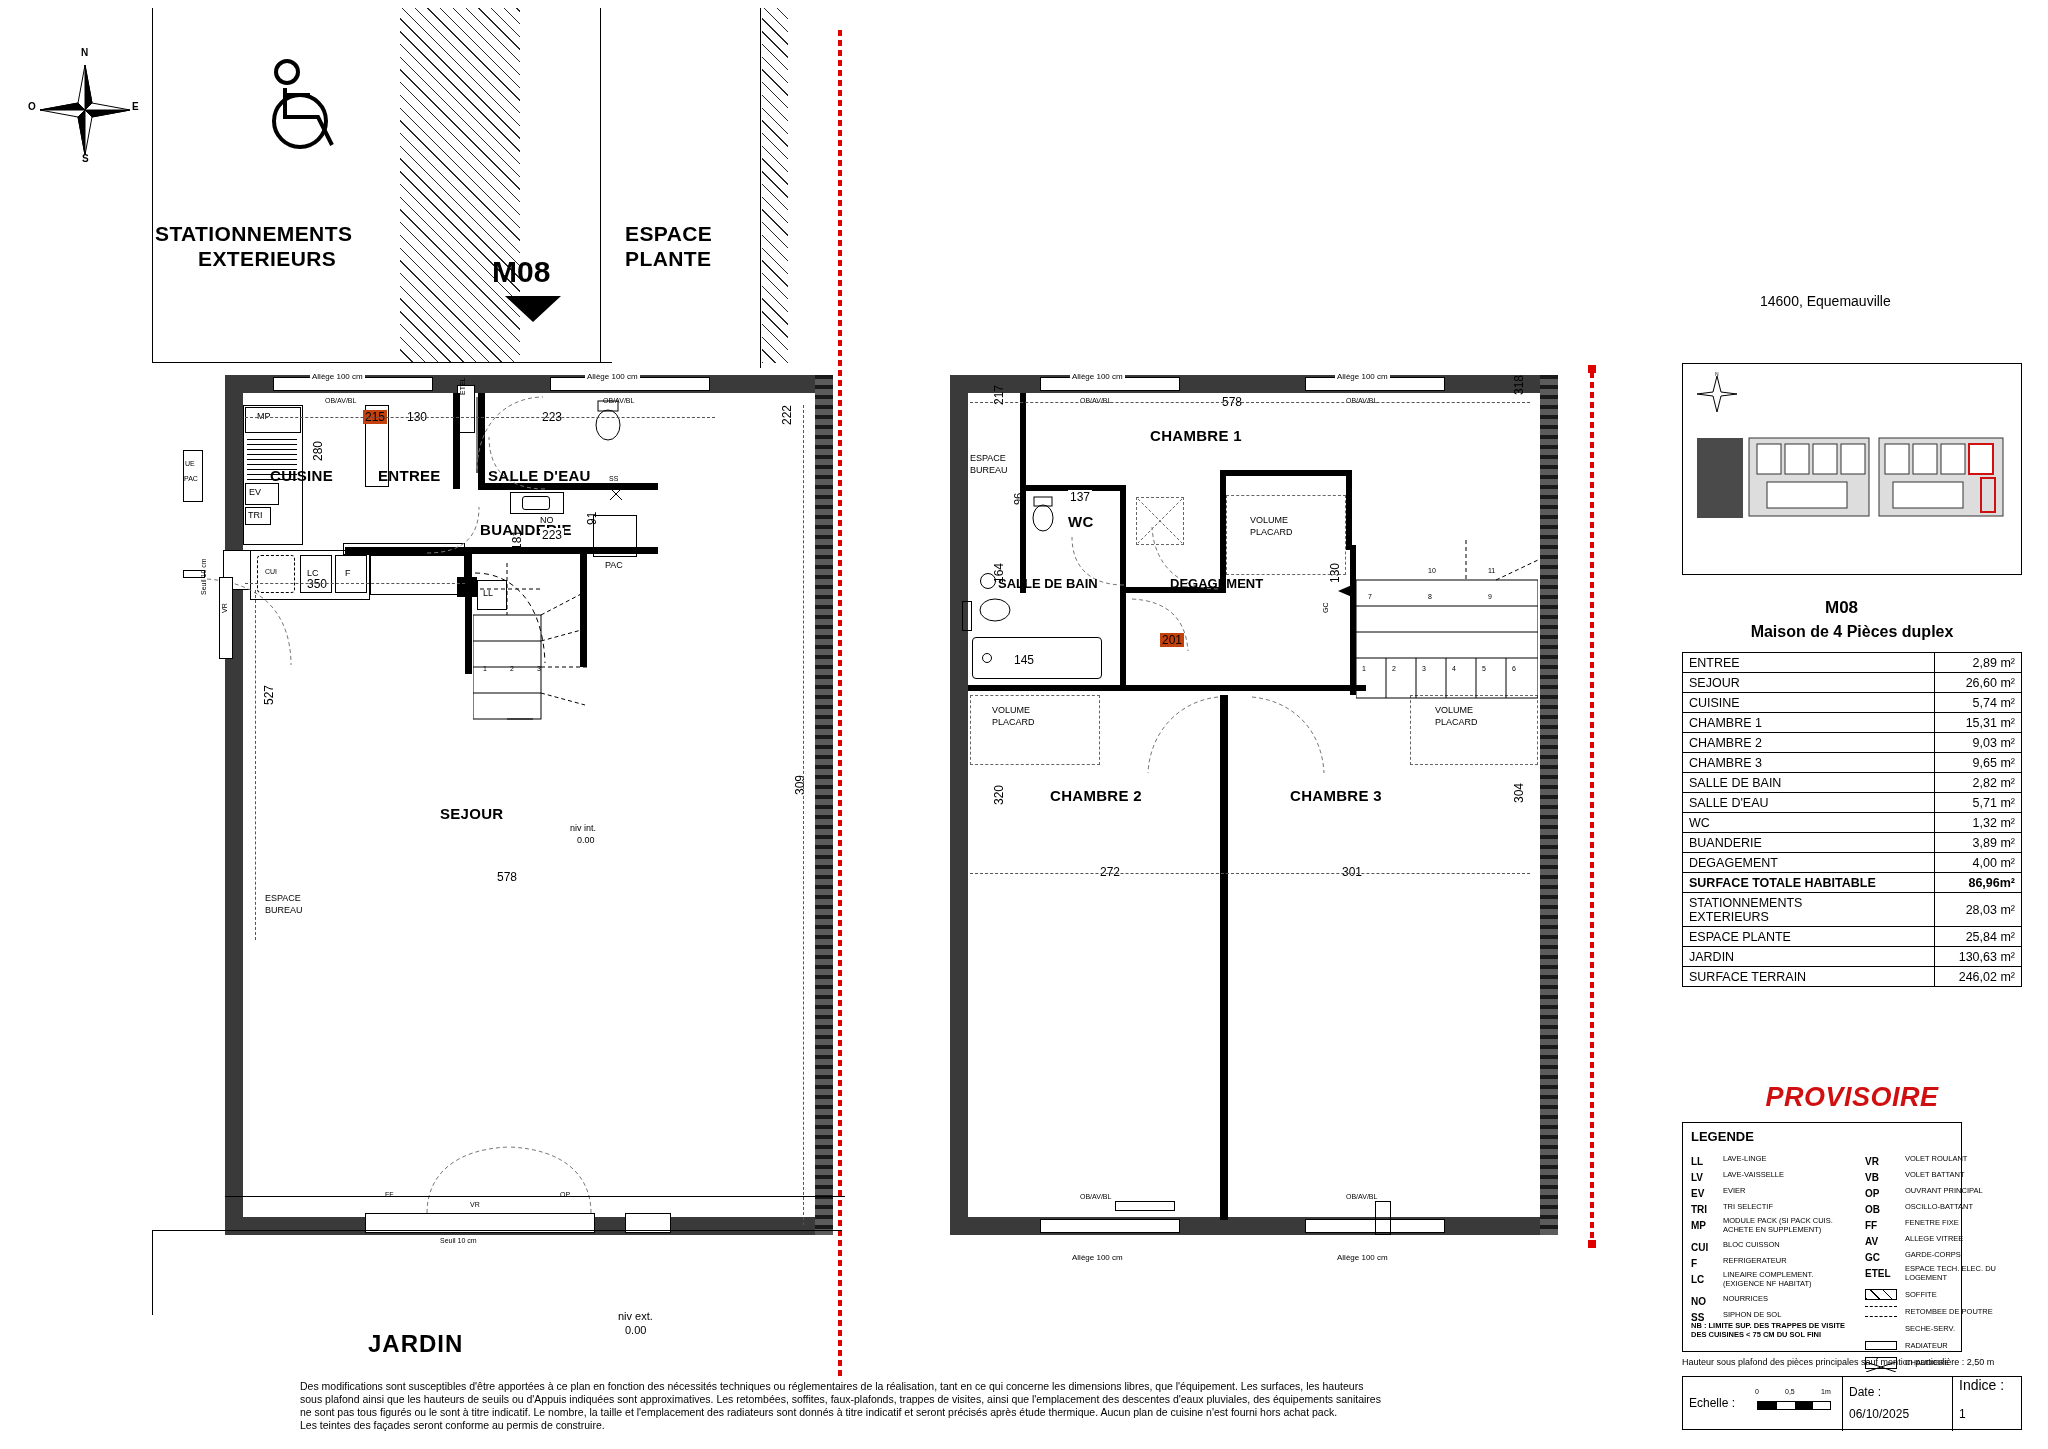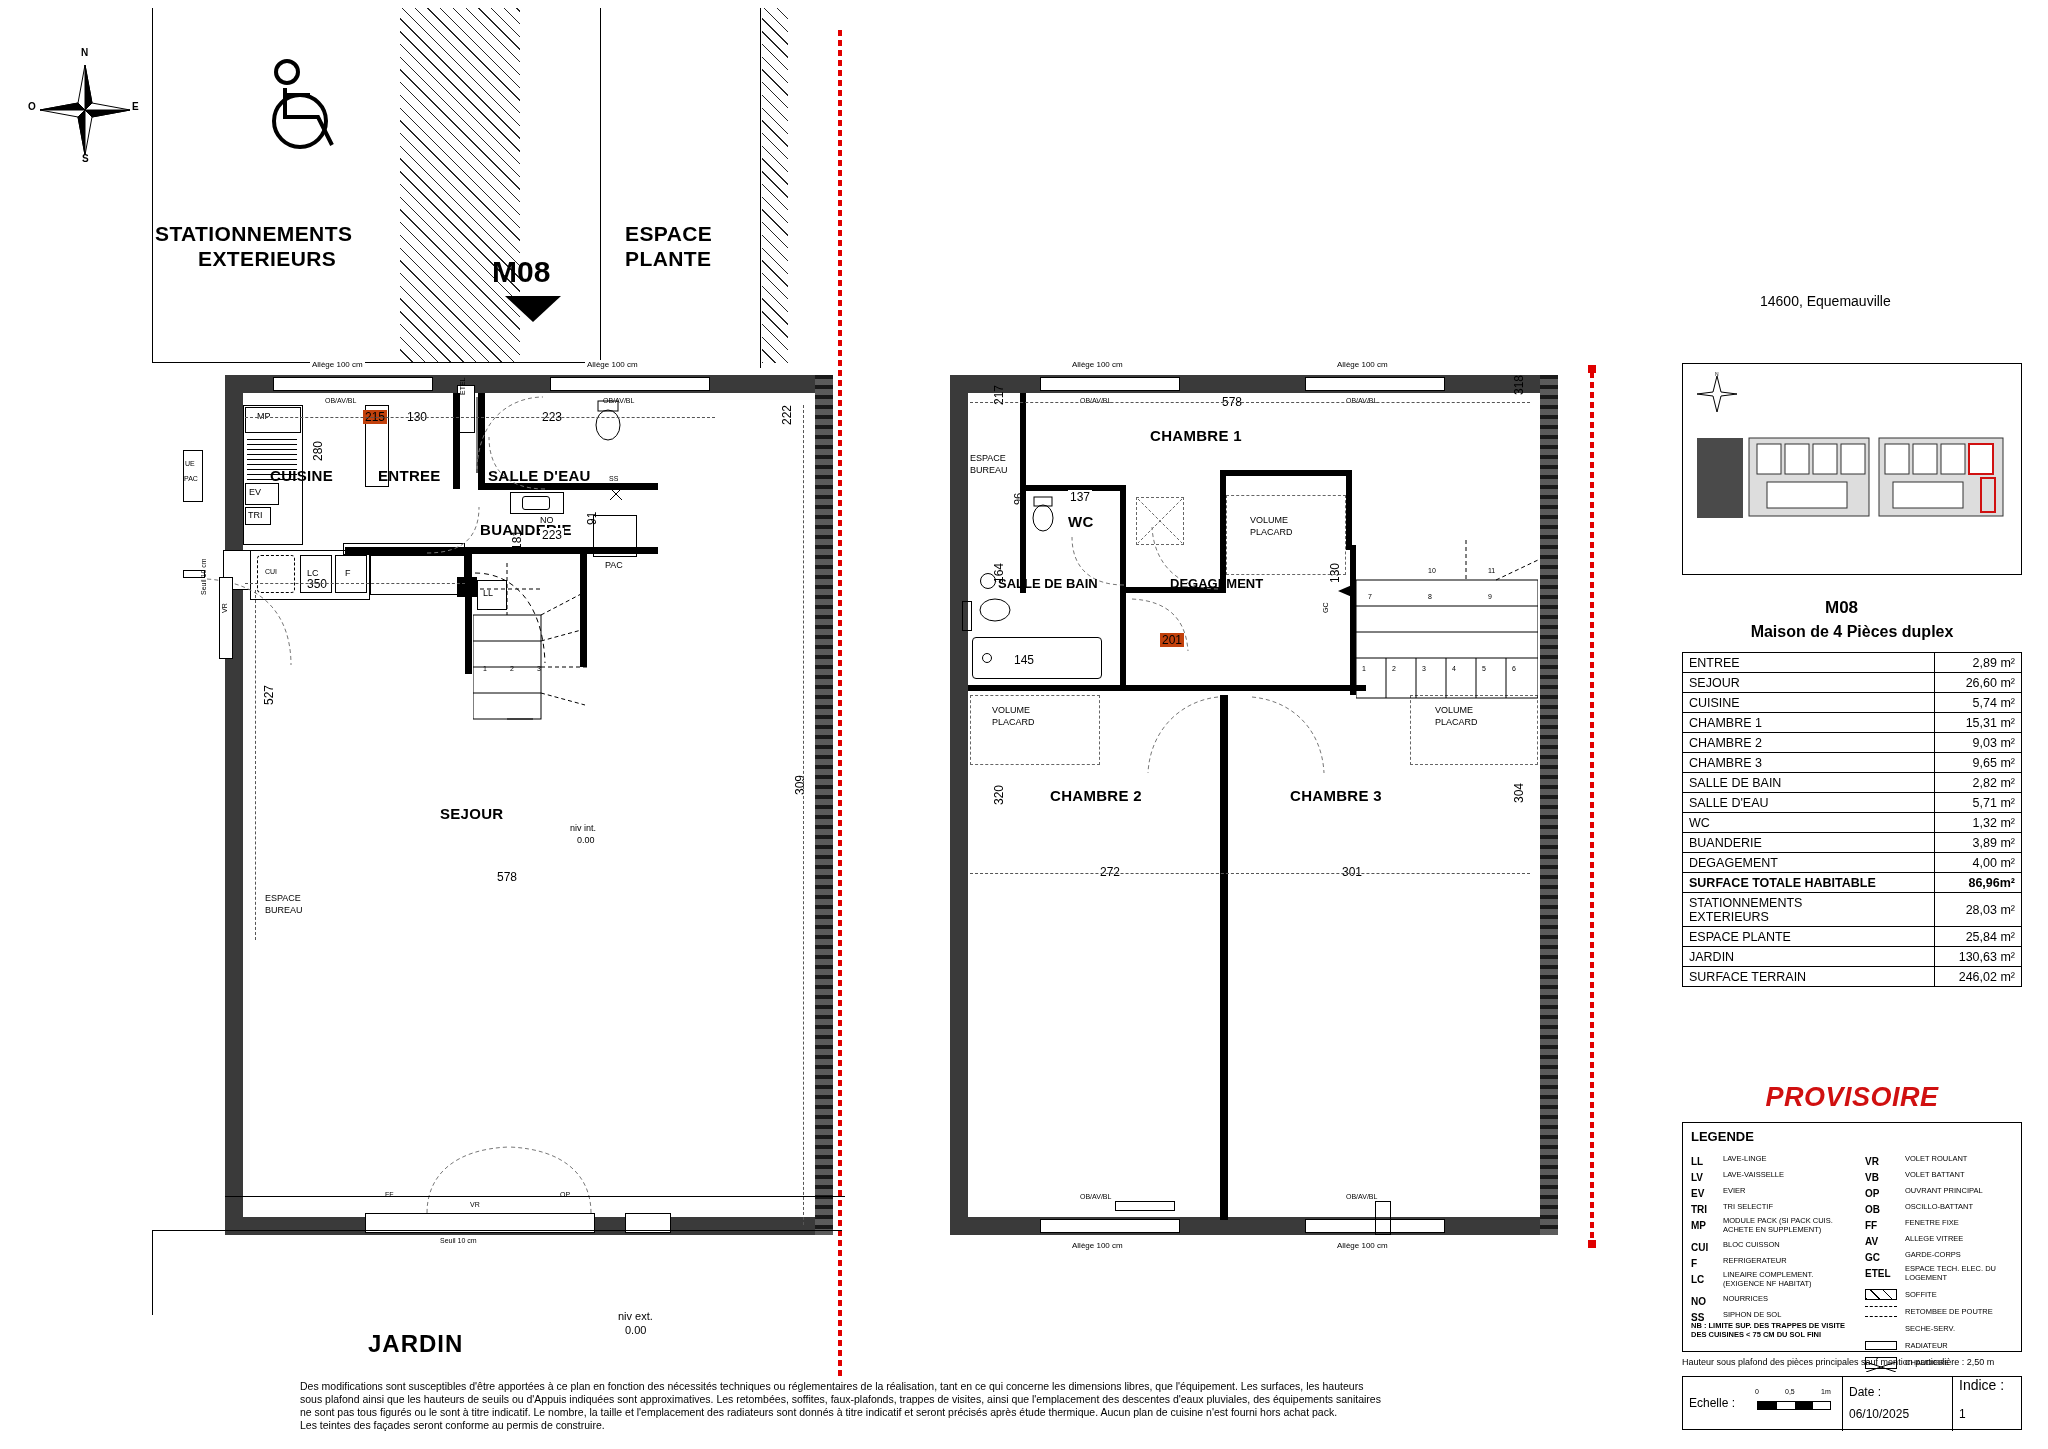--- a/index.html
+++ b/index.html
@@ -25,21 +25,21 @@
   }
   .dash { position:absolute; border-top:1px dashed #555; }
   .vdash { position:absolute; border-left:1px dashed #555; }
   .redline { position:absolute; background:repeating-linear-gradient(to bottom,#e00000 0 6px,transparent 6px 10px); width:4px; }
   .redsq { position:absolute; background:#e00000; width:8px; height:8px; }
 
   .lbl { position:absolute; white-space:nowrap; }
   .room-name { font-weight:bold; font-size:15px; letter-spacing:.3px; }
   .room-name-sm { font-weight:bold; font-size:13px; }
   .dim { font-size:12px; }
-  .tiny { font-size:8px; }
+  .tiny { font-size:8px;margin-top:12px; }
   .tiny2 { font-size:9px; }
   .micro { font-size:7px; }
 
   
   .bigtitle { font-weight:bold; font-size:21px; line-height:24px; letter-spacing:.4px; }
   .m08 { font-weight:bold; font-size:30px; }
   .box { border:1px solid #000; }
   .addr { font-size:14px; }
   .ttl-main { font-weight:bold; font-size:17px; text-align:center; }
   .ttl-sub { font-weight:bold; font-size:16px; text-align:center; }
@@ -565,21 +565,21 @@
       <tr>
             <td>SURFACE TERRAIN</td>
             <td class="v">246,02 m²</td>
           </tr>
     </tbody>
       </table>
   </div>
 
   <div class="abs provisoire" style="left:1682px; top:1082px; width:340px;">PROVISOIRE</div>
 
-  <div class="box abs" style="left:1682px; top:1122px; width:340px; height:230px; background:#fff;padding-left:47px;">
+  <div class="box abs" style="left:1682px; top:1122px; width:280px; height:230px; background:#fff;padding-left:47px;">
     <div class="lbl legend-title" style="left:8px; top:6px;">LEGENDE</div>
 
     <div class="abs" style="left:8px; top:28px; width:165px;">
       <div style="position:relative;height:16px;"><span class="legend-code">LL</span><span class="legend-txt" style="position:absolute;left:32px;top:3px;">LAVE-LINGE</span></div>
       <div style="position:relative;height:16px;"><span class="legend-code">LV</span><span class="legend-txt" style="position:absolute;left:32px;top:3px;">LAVE-VAISSELLE</span></div>
       <div style="position:relative;height:16px;"><span class="legend-code">EV</span><span class="legend-txt" style="position:absolute;left:32px;top:3px;">EVIER</span></div>
       <div style="position:relative;height:16px;"><span class="legend-code">TRI</span><span class="legend-txt" style="position:absolute;left:32px;top:3px;">TRI SELECTIF</span></div>
       <div style="position:relative;height:22px;"><span class="legend-code">MP</span><span class="legend-txt" style="position:absolute;left:32px;top:1px;width:128px;">MODULE PACK (SI PACK CUIS. ACHETE EN SUPPLEMENT)</span></div>
       <div style="position:relative;height:16px;"><span class="legend-code">CUI</span><span class="legend-txt" style="position:absolute;left:32px;top:3px;">BLOC CUISSON</span></div>
       <div style="position:relative;height:16px;"><span class="legend-code">F</span><span class="legend-txt" style="position:absolute;left:32px;top:3px;">REFRIGERATEUR</span></div>

